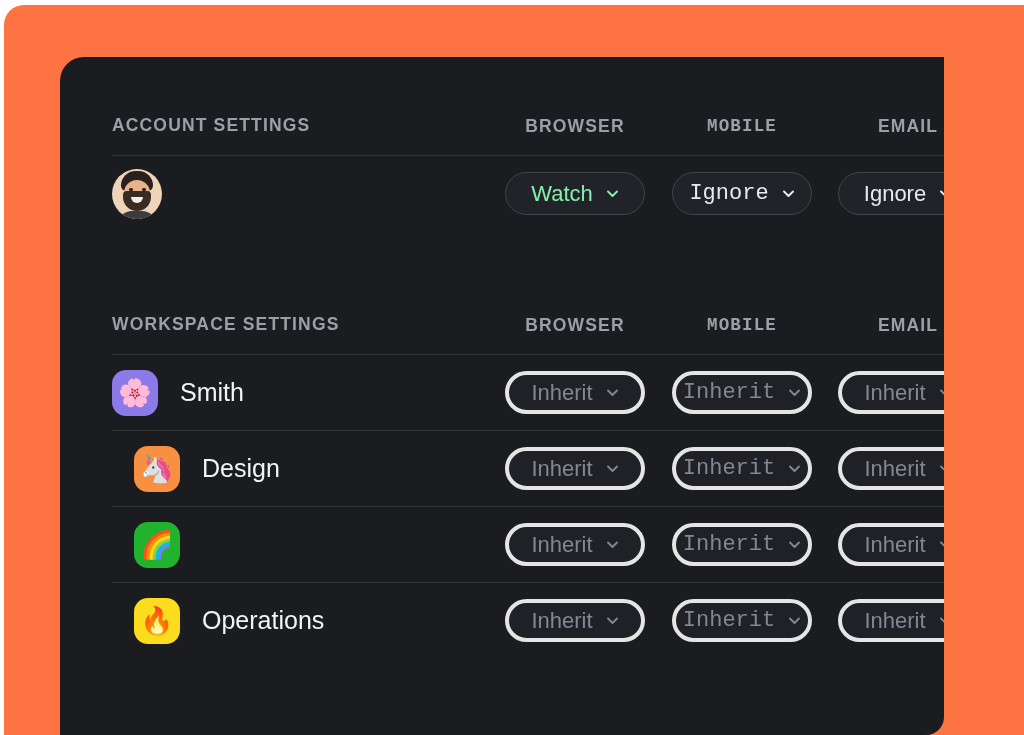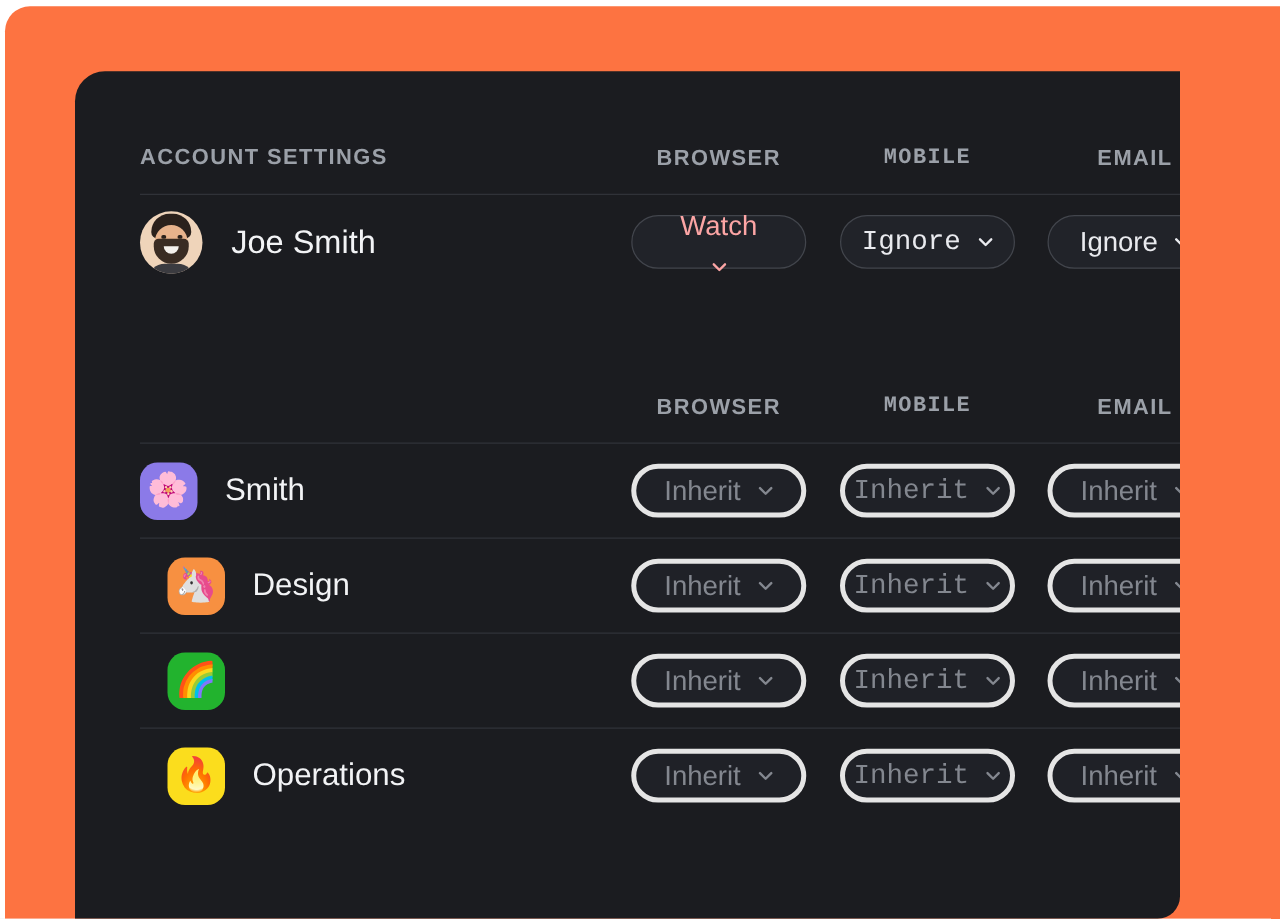--- a/index.html
+++ b/index.html
@@ -239,24 +239,23 @@
         <div class="row-main">
           <div class="avatar">
             <div class="av-hair"></div>
             <div class="av-face"></div>
             <div class="av-eye l"></div>
             <div class="av-eye r"></div>
             <div class="av-beard"></div>
             <div class="av-mouth"></div>
             <div class="av-body"></div>
           </div>
-          <div class="row-label account" style="color: rgb(242, 243, 245);">Joe Smith</div>
-        </div>
-
-        <div class="pill active c0" style="color: #fca5a5; flex-direction: column;">
+        </div>
+
+        <div class="pill active c0" style="color: #86efac;">
           <span>Watch</span>
           <span class="chev">
             <svg width="13" height="13" viewBox="0 0 13 13">
                 <path d="M2 4.5 L6.5 9 L11 4.5" fill="none" stroke="currentColor" stroke-width="1.9" stroke-linecap="round" stroke-linejoin="round"></path>
               </svg>
           </span>
         </div>
 
         <div class="pill active c1" style="color: rgb(233, 234, 238);">
           <span>Ignore</span>
@@ -274,20 +273,21 @@
                 <path d="M2 4.5 L6.5 9 L11 4.5" fill="none" stroke="currentColor" stroke-width="1.9" stroke-linecap="round" stroke-linejoin="round"></path>
               </svg>
           </span>
         </div>
       </div>
     </div>
 
     <div class="section" id="workspace-section">
 
       <div class="col-head-row">
+        <div class="section-title" style="color: rgb(155, 160, 168);">WORKSPACE SETTINGS</div>
         <div class="col-head c0" style="color: rgb(155, 160, 168);">BROWSER</div>
         <div class="col-head c1" style="color: rgb(155, 160, 168);">MOBILE</div>
         <div class="col-head c2" style="color: rgb(155, 160, 168);">EMAIL</div>
       </div>
 
       <div class="divider" style="background: rgb(48, 50, 56);"></div>
 
       <div class="row">
         <div class="row-main">
           <div class="ws-icon" style="background: rgb(139, 122, 232);">🌸</div>

